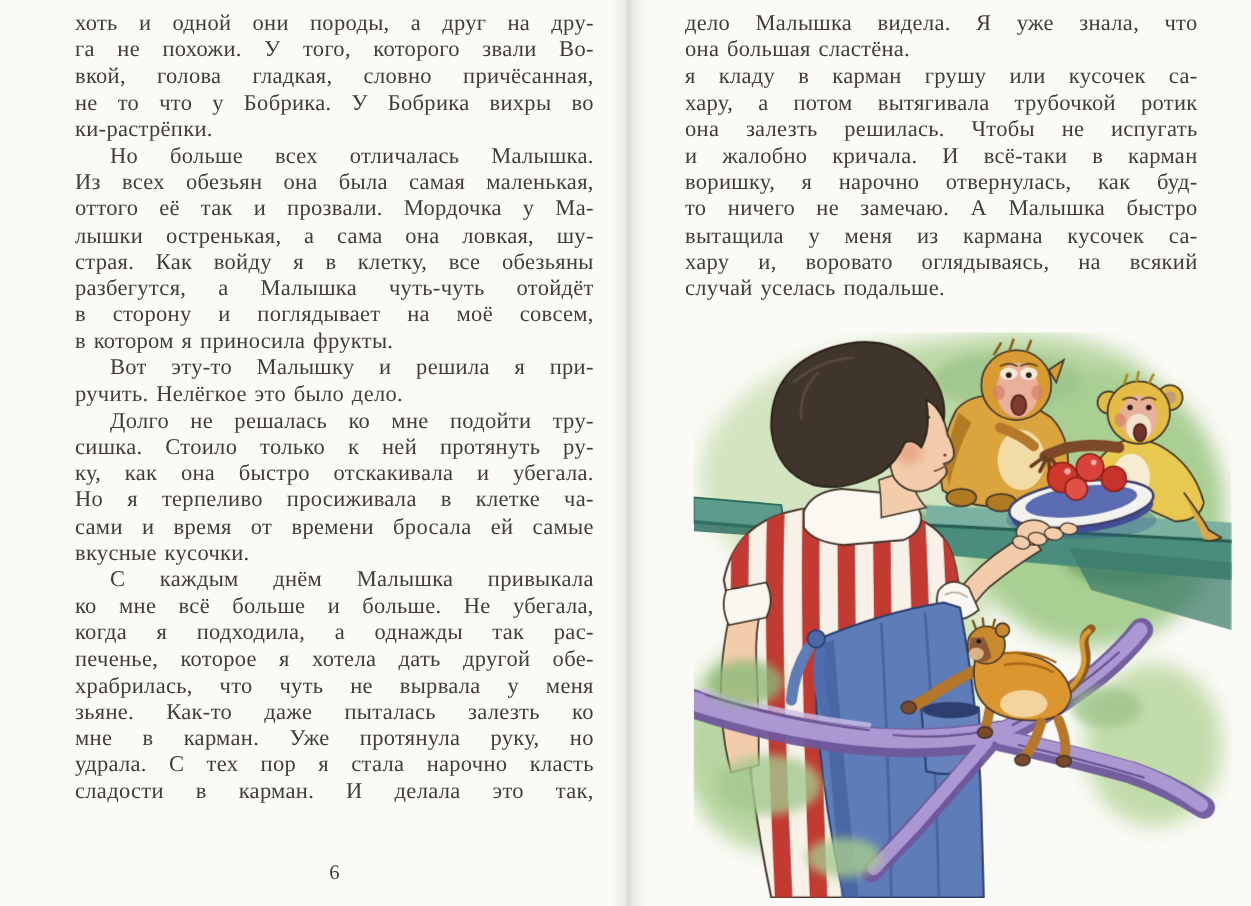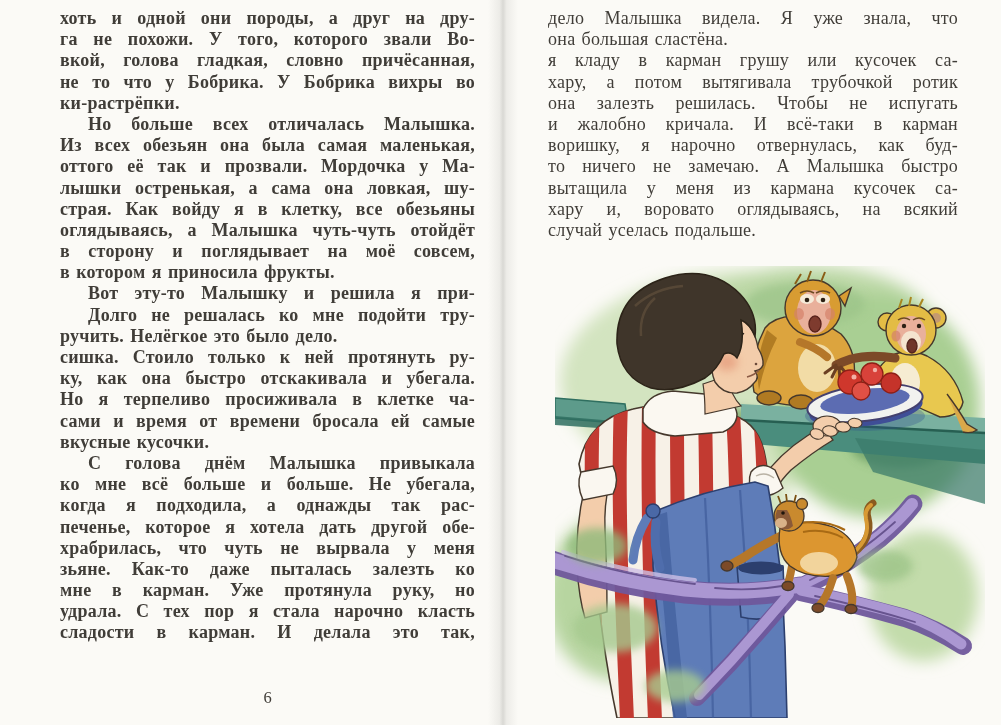--- a/index.html
+++ b/index.html
@@ -6,21 +6,21 @@
   body{width:1001px;height:725px;overflow:hidden;}
   .book{position:relative;width:1001px;height:725px;background:var(--paper,#fbfaf6);
         font-family:"Liberation Serif","DejaVu Serif",serif;color:var(--ink_text,#3f3c38);}
   .page{position:absolute;top:0;height:725px;}
   .page.left{left:0;width:503px;}
   .page.right{left:503px;width:498px;}
   .spine{position:absolute;top:0;left:488px;width:30px;height:725px;pointer-events:none;
          background:linear-gradient(to right,rgba(110,110,105,0) 0%,rgba(110,110,105,.10) 38%,
                     rgba(120,120,115,.26) 50%,rgba(110,110,105,.10) 62%,rgba(110,110,105,0) 100%);}
   .textcol{position:absolute;top:8px;}
-  .page.left  .textcol{left:60px;width:415px;font-weight:bold;}
+  .page.left  .textcol{left:60px;width:415px;}
   .page.right .textcol{left:45px;width:410px;}
   .line{height:21.2px;line-height:21.2px;font-size:18px;letter-spacing:.25px;word-spacing:1.5px;
         white-space:nowrap;}
   .line.jl{white-space:normal;text-align:justify;text-align-last:justify;}
   .line.ind{text-indent:28px;}
   .pagenum{position:absolute;top:688px;left:60px;width:415px;text-align:center;
            font-size:16.5px;}
   .illus{position:absolute;left:52px;top:266px;width:430px;height:452px;}
   .illus svg{display:block;width:430px;height:452px;}
 </style>
@@ -34,32 +34,32 @@
         <div class="line jl">хоть и одной они породы, а друг на дру-</div>
         <div class="line jl">га не похожи. У того, которого звали Во-</div>
         <div class="line jl">вкой, голова гладкая, словно причёсанная,</div>
         <div class="line jl">не то что у Бобрика. У Бобрика вихры во</div>
         <div class="line">ки-растрёпки.</div>
         <div class="line jl ind">Но больше всех отличалась Малышка.</div>
         <div class="line jl">Из всех обезьян она была самая маленькая,</div>
         <div class="line jl">оттого её так и прозвали. Мордочка у Ма-</div>
         <div class="line jl">лышки остренькая, а сама она ловкая, шу-</div>
         <div class="line jl">страя. Как войду я в клетку, все обезьяны</div>
-        <div class="line jl">оглядываясь, а Малышка чуть-чуть отойдёт</div>
+        <div class="line jl">разбегутся, а Малышка чуть-чуть отойдёт</div>
         <div class="line jl">в сторону и поглядывает на моё совсем,</div>
         <div class="line">в котором я приносила фрукты.</div>
         <div class="line jl ind">Вот эту-то Малышку и решила я при-</div>
+        <div class="line">ручить. Нелёгкое это было дело.</div>
         <div class="line jl ind">Долго не решалась ко мне подойти тру-</div>
-        <div class="line">ручить. Нелёгкое это было дело.</div>
         <div class="line jl">сишка. Стоило только к ней протянуть ру-</div>
         <div class="line jl">ку, как она быстро отскакивала и убегала.</div>
         <div class="line jl">Но я терпеливо просиживала в клетке ча-</div>
         <div class="line jl">сами и время от времени бросала ей самые</div>
         <div class="line">вкусные кусочки.</div>
-        <div class="line jl ind">С голова днём Малышка привыкала</div>
+        <div class="line jl ind">С каждым днём Малышка привыкала</div>
         <div class="line jl">ко мне всё больше и больше. Не убегала,</div>
         <div class="line jl">когда я подходила, а однажды так рас-</div>
         <div class="line jl">печенье, которое я хотела дать другой обе-</div>
         <div class="line jl">храбрилась, что чуть не вырвала у меня</div>
         <div class="line jl">зьяне. Как-то даже пыталась залезть ко</div>
         <div class="line jl">мне в карман. Уже протянула руку, но</div>
         <div class="line jl">удрала. С тех пор я стала нарочно класть</div>
         <div class="line jl">сладости в карман. И делала это так,</div>
       </div>
     <div class="pagenum">6</div>

